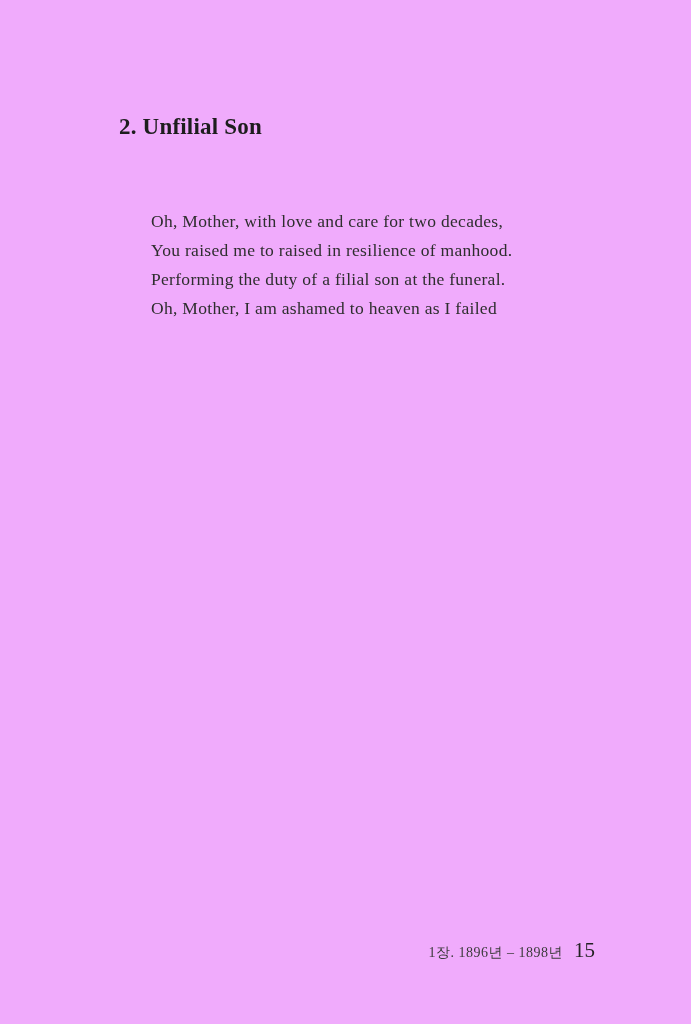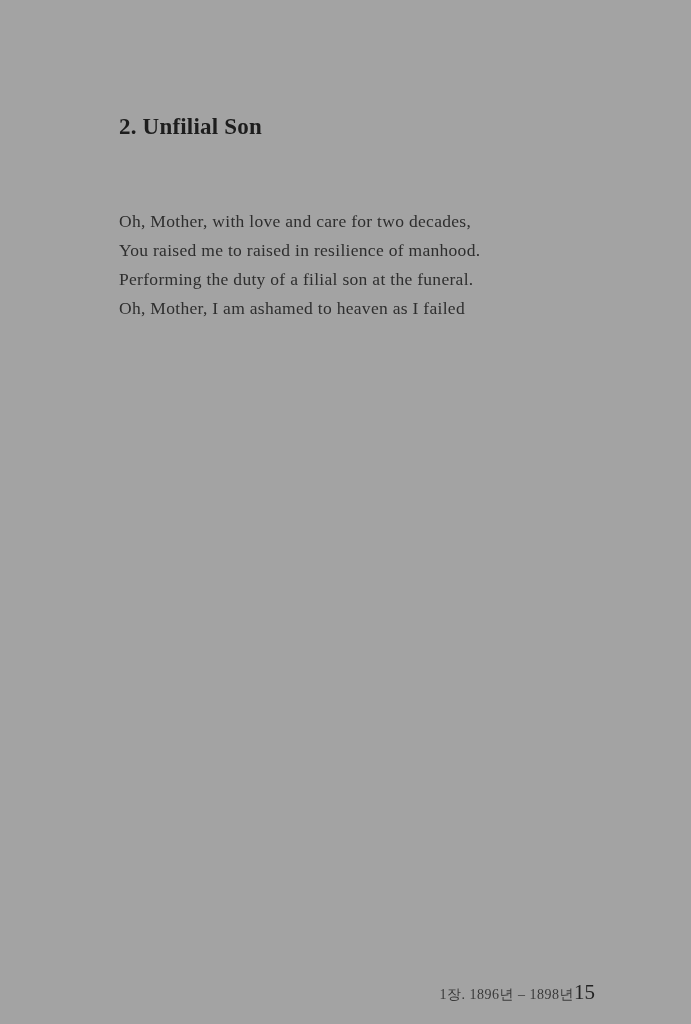--- a/index.html
+++ b/index.html
@@ -5,21 +5,21 @@
   * { margin: 0; padding: 0; box-sizing: border-box; }
   html, body {
     background: #ffffff;
     font-family: "Liberation Serif", "DejaVu Serif", serif;
   }
   .page {
     position: relative;
     width: 691px;
     height: 1024px;
     margin: 0 auto;
-    background: #a3a3a3;
+    background: #f0abfc;
     overflow: hidden;
   }
   .section-title {
     position: absolute;
     left: 119px;
     top: 112px;
     font-size: 23px;
     font-weight: 700;
     letter-spacing: 0.2px;
     color: #1d1d1d;
@@ -29,37 +29,38 @@
     position: absolute;
     left: 119px;
     top: 207px;
   }
   .poem-line {
     font-size: 17.5px;
     line-height: 29px;
     letter-spacing: 0.3px;
     color: #2e2e2e;
     white-space: nowrap;
+    margin-left: 32px;
   }
   .footer {
     position: absolute;
     top: 938px;
     right: 96px;
     display: flex;
     align-items: baseline;
+    gap: 11px;
   }
   .footer-chapter {
     font-size: 14px;
     letter-spacing: 0.5px;
     color: #3a3a3a;
   }
   .footer-page-number {
     font-size: 21px;
     color: #222222;
-    margin-top: 42px;
   }
 </style>
 </head>
 <body>
 
 <div class="page">
 
   <h2 class="section-title">2. Unfilial Son</h2>
 
   <div class="poem">

